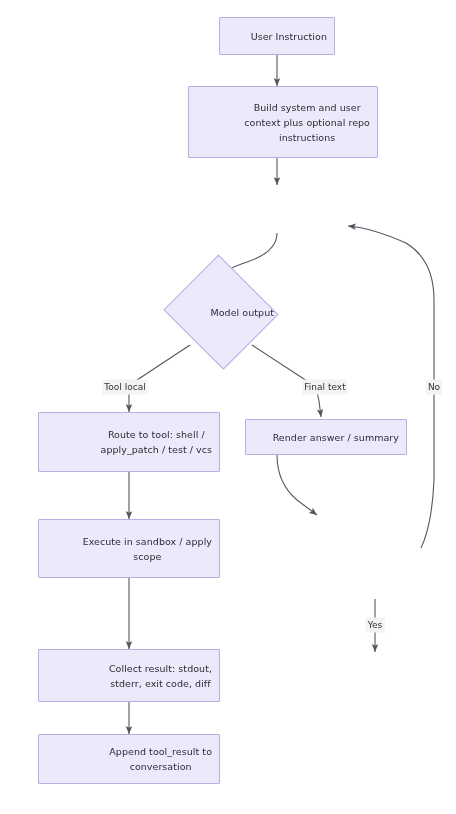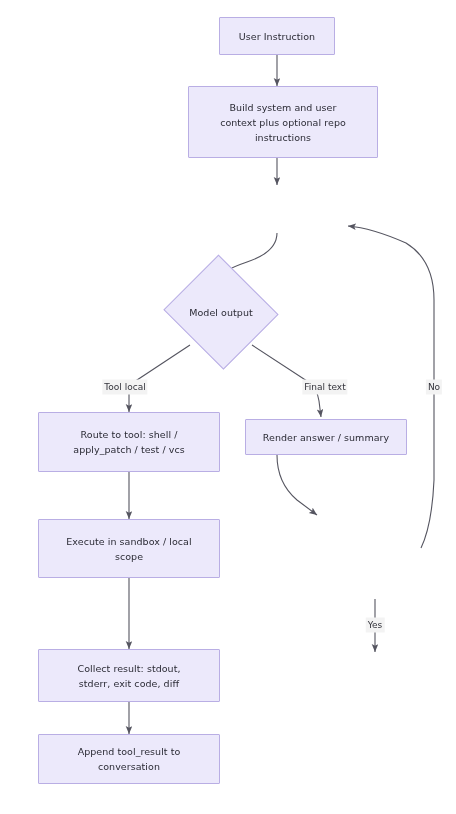--- a/index.html
+++ b/index.html
@@ -36,29 +36,31 @@
     text-align: center;
     color: #2b2b35;
     font-size: 9.5px;
     line-height: 15px;
     letter-spacing: 0.05px;
   }
   .node.rect {
     background: #ece9fb;
     border: 1px solid #b9aee4;
     border-radius: 1px;
+    justify-content: flex-end;
   }
   .node .label {
     padding: 0 7px;
     white-space: pre-line;
     z-index: 2;
   }
   .node.diamond {
     background: transparent;
     border: none;
+    justify-content: flex-end;
   }
   .node.diamond .dshape {
     position: absolute;
     left: 50%;
     top: 50%;
     width: 70.71%;
     height: 70.71%;
     transform: translate(-50%, -50%) rotate(45deg);
     background: #ece9fb;
     border: 1px solid #b9aee4;
@@ -118,21 +120,21 @@
     <span class="dshape"></span>
     <span class="label">Model output</span>
   </div>
 
   <div class="node rect" style="left:38px; top:412px; width:182px; height:60px;">
     <span class="label">Route to tool: shell /
 apply_patch / test / vcs</span>
   </div>
 
   <div class="node rect" style="left:38px; top:519px; width:182px; height:59px;">
-    <span class="label">Execute in sandbox / local
+    <span class="label">Execute in sandbox / apply
 scope</span>
   </div>
 
   <div class="node rect" style="left:38px; top:734px; width:182px; height:50px;">
     <span class="label">Append tool_result to
 conversation</span>
   </div>
 
   <div class="node rect" style="left:38px; top:649px; width:182px; height:53px;">
     <span class="label">Collect result: stdout,

